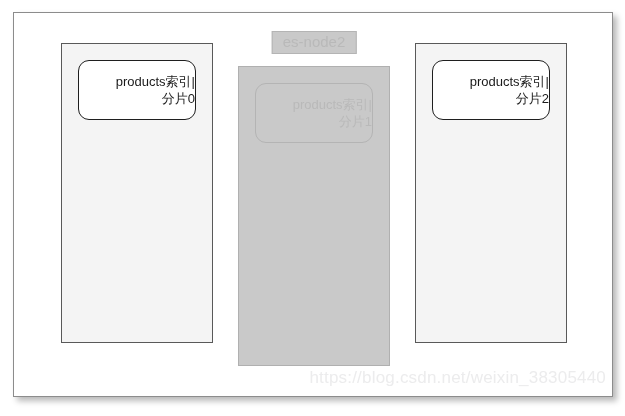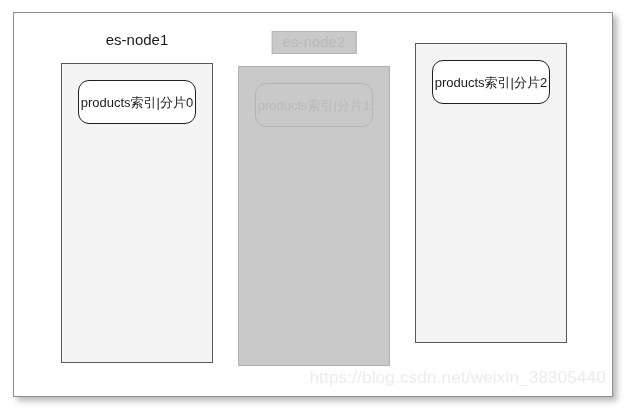--- a/index.html
+++ b/index.html
@@ -81,28 +81,28 @@
     border: 1px solid #b0b0b0;
   }
 
   
   .shard {
     position: absolute;
     left: 50%;
     transform: translateX(-50%);
     top: 16px;
     width: 118px;
-    height: 44px;
+    height: 60px;
     border-radius: 11px;
     border: 1px solid #1f1f1f;
     background: #ffffff;
     box-sizing: border-box;
     display: flex;
-    flex-direction: row;
-    align-items: center;
+    flex-direction: column;
+    align-items: flex-end;
     justify-content: center;
   }
 
   .shard.is-offline {
     background: #c9c9c9;
     border: 1px solid #b4b4b4;
   }
 
   .shard-line {
     font-size: 13px;
@@ -129,21 +129,20 @@
     pointer-events: none;
   }
 </style>
 </head>
 <body>
 
 <div class="diagram-frame">
   <div class="nodes-row">
 
     <div class="node" style="left:47px; width:152px;">
-      <span class="node-label">es-node1</span>
       <div class="node-body">
         <div class="shard">
           <span class="shard-line">products索引|</span>
           <span class="shard-line">分片0</span>
         </div>
       </div>
     </div>
 
     <div class="node" style="left:224px; width:152px;">
       <span class="node-label is-offline">es-node2</span>

